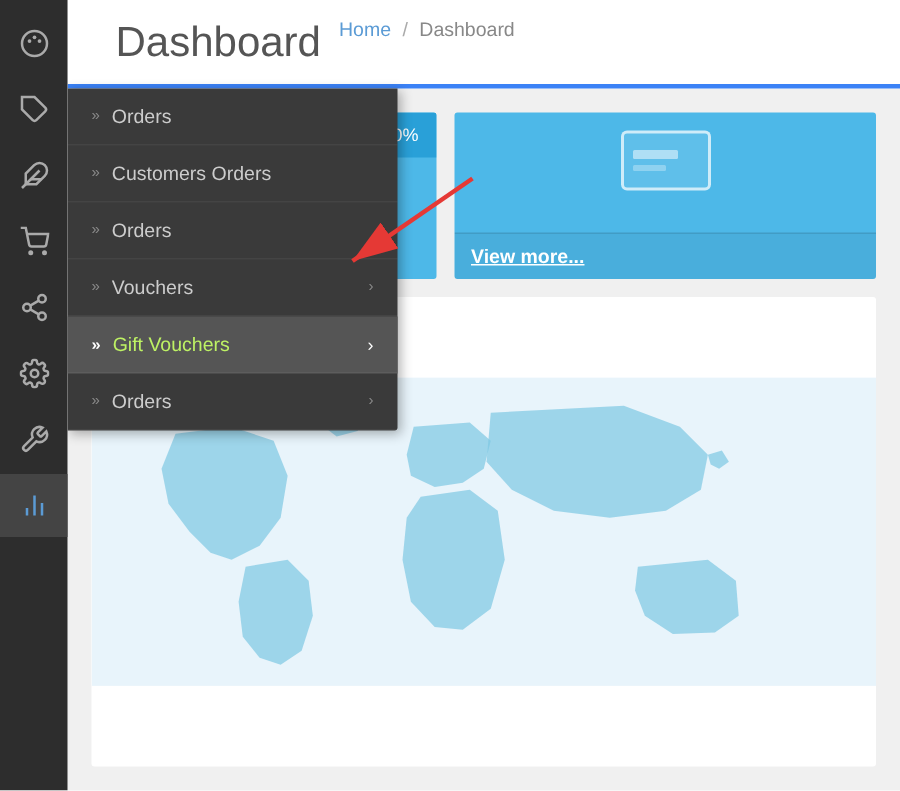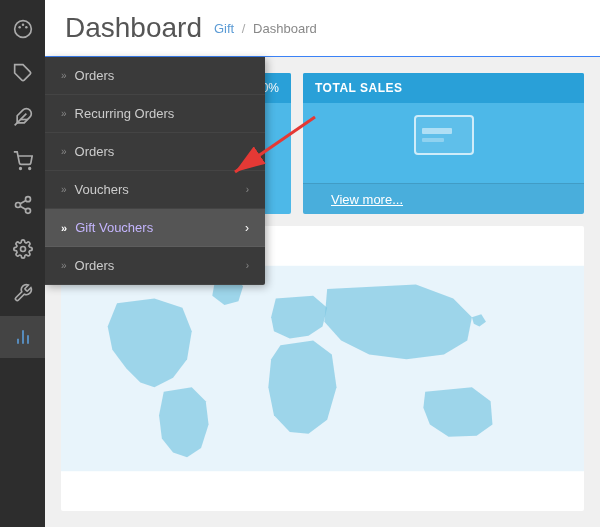--- a/index.html
+++ b/index.html
@@ -48,25 +48,25 @@
       display: flex;
       flex-direction: column;
       background: #f0f0f0;
       position: relative;
       overflow: hidden;
     }
 
     
     .header {
       background: #fff;
-      padding: 12px 20px;
-      display: flex;
-      align-items: center;
+      padding: 12px 32px;
+      display: flex;
+      align-items: flex-start;
       gap: 12px;
-      border-bottom: 1px solid #3b82f6;
+      border-bottom: 3px solid #3b82f6;
     }
     .header-title {
       font-size: 28px;
       color: #555;
       font-weight: normal;
     }
     .breadcrumb {
       font-size: 13px;
       color: #888;
     }
@@ -175,22 +175,23 @@
     }
     .card-icon-credit .stripe2 {
       height: 4px;
       background: rgba(255,255,255,0.3);
       border-radius: 1px;
       width: 50%;
     }
 
     .card-footer {
       background: rgba(0,0,0,0.05);
-      padding: 6px 28px;
+      padding: 6px 11px;
       border-top: 1px solid rgba(0,0,0,0.1);
+      font-weight: bold;
     }
     .card-footer-link {
       color: #fff;
       font-size: 13px;
       cursor: pointer;
       text-decoration: underline;
     }
 
     
     .dropdown-menu {
@@ -318,43 +319,40 @@
         <line x1="6" y1="20" x2="6" y2="14"></line>
       </svg>
   </div>
 </div>
 
 <div class="main">
 
   <div class="header">
     <h1 class="header-title">Dashboard</h1>
     <div class="breadcrumb">
-      <a>Gift</a>
+      <a>Home</a>
       <span class="sep">/</span>
       <span class="current">Dashboard</span>
     </div>
   </div>
 
   <div class="content">
     <div class="cards-row">
 
       <div class="card card-orders">
         <div class="card-header">
           <span class="card-header-label">TOTAL ORDERS</span>
           <span class="card-header-pct">0%</span>
         </div>
         <div class="card-body">
           <span class="card-number">0</span>
         </div>
       </div>
 
       <div class="card card-sales">
-        <div class="card-header">
-          <span class="card-header-label">TOTAL SALES</span>
-        </div>
         <div class="card-body" style="justify-content:flex-start; padding: 12px 20px;">
           <div class="card-icon-credit">
             <div class="stripe"></div>
             <div class="stripe2"></div>
           </div>
         </div>
         <div class="card-footer">
           <span class="card-footer-link">View more...</span>
         </div>
       </div>
@@ -363,40 +361,40 @@
     <div class="dropdown-menu">
       <div class="dropdown-item">
         <div class="dropdown-item-left">
           <span class="chevron-right">»</span>
           <span>Orders</span>
         </div>
       </div>
       <div class="dropdown-item">
         <div class="dropdown-item-left">
           <span class="chevron-right">»</span>
-          <span>Recurring Orders</span>
+          <span>Customers Orders</span>
         </div>
       </div>
       <div class="dropdown-item">
         <div class="dropdown-item-left">
           <span class="chevron-right">»</span>
           <span>Orders</span>
         </div>
       </div>
       <div class="dropdown-item">
         <div class="dropdown-item-left">
           <span class="chevron-right">»</span>
           <span>Vouchers</span>
         </div>
         <span class="chevron-right">›</span>
       </div>
       <div class="dropdown-item active" style="background:#555;">
         <div class="dropdown-item-left">
           <span class="chevron-double-white">»</span>
-          <span style="color:#c4b5fd;text-align:center;">Gift Vouchers</span>
+          <span style="color:#bef264;text-align:center;">Gift Vouchers</span>
         </div>
         <span style="color:#fff; font-size:12px;">›</span>
       </div>
       <div class="dropdown-item">
         <div class="dropdown-item-left">
           <span class="chevron-right">»</span>
           <span>Orders</span>
         </div>
         <span class="chevron-right">›</span>
       </div>

